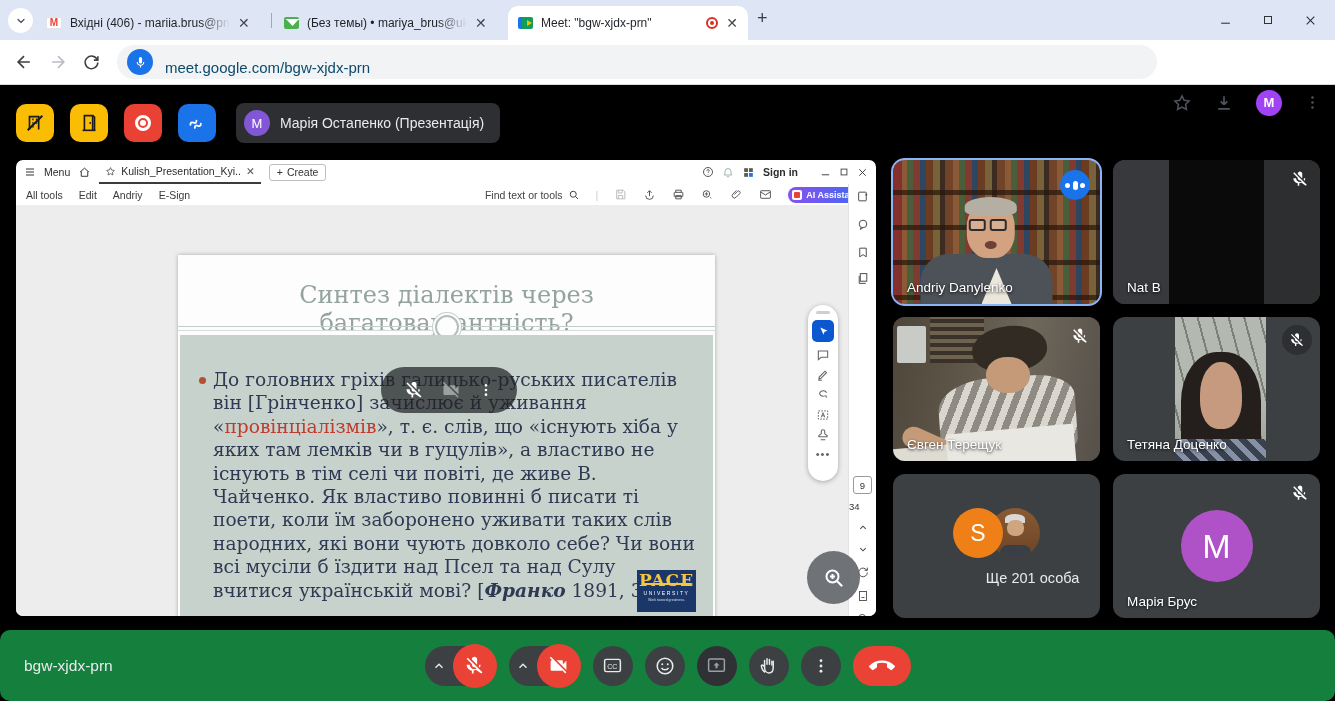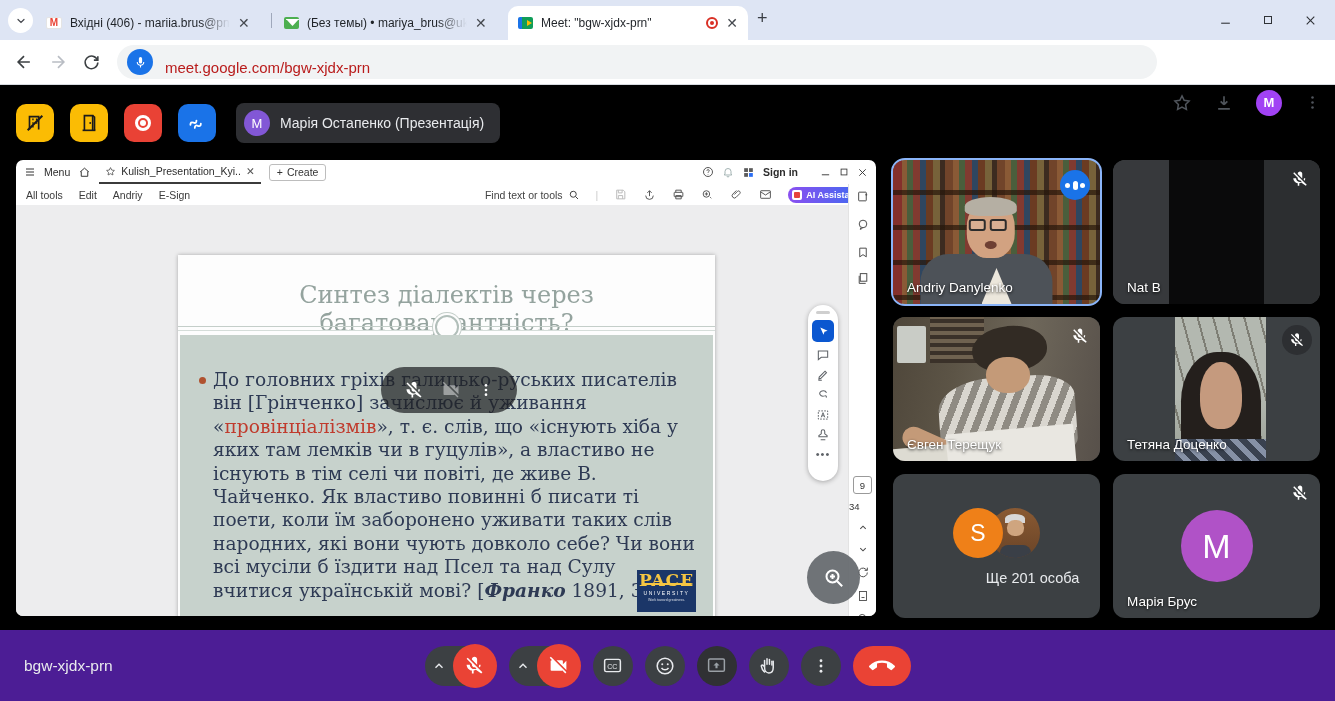--- a/index.html
+++ b/index.html
@@ -35,21 +35,21 @@
   .recdot{width:12px;height:12px;border:2px solid #d93025;border-radius:50%;display:grid;place-items:center;}
   .recdot::after{content:"";width:4px;height:4px;border-radius:50%;background:#d93025;}
 
   .addrbar{position:absolute;left:0;top:40px;width:1335px;height:45px;background:#fff;
            border-bottom:1px solid #d7dbe0;display:flex;align-items:center;}
   .navic{color:#3c4043;margin-left:14px;}
   .navic.dis{color:#b9bdc4;}
   .urlpill{margin-left:16px;width:1040px;height:34px;border-radius:17px;background:#f1f3f4;
            display:flex;align-items:center;gap:12px;padding:0 10px;}
   .micbub{width:26px;height:26px;border-radius:50%;background:#1a73e8;display:grid;place-items:center;color:#fff;}
-  .urltext{font-size:15px;color:#b91c1c;margin-top:10px;}
+  .urltext{font-size:15px;color:#0c4a6e;margin-top:10px;}
   .addr-right{position:absolute;right:14px;top:40px;height:45px;display:flex;align-items:center;gap:22px;color:#50555c;}
   .avatar-s{width:26px;height:26px;border-radius:50%;background:#a142f4;color:#fff;display:grid;
             place-items:center;font-size:13px;font-weight:bold;}
 
   
   .mbtn{position:absolute;top:104px;width:38px;height:38px;border-radius:10px;display:grid;place-items:center;}
   .mbtn.y{background:#fbbc04;color:#1b1b1b;}
   .mbtn.r{background:#e94235;}
   .mbtn.b{background:#1a73e8;color:#fff;}
   .ring{width:16px;height:16px;border:3px solid #fff;border-radius:50%;display:grid;place-items:center;}
@@ -186,21 +186,21 @@
   .p-hair{position:absolute;left:15px;top:6px;width:20px;height:9px;background:#d8d8d8;border-radius:50% 50% 0 0;}
   .p-face{position:absolute;left:17px;top:12px;width:17px;height:16px;background:#cfa57f;border-radius:45%;}
   .p-suit{position:absolute;left:10px;bottom:0px;width:31px;height:13px;background:#3a3f47;border-radius:8px 8px 0 0;}
   .more-label{position:absolute;left:0;top:96px;width:100%;text-align:center;font-size:14.5px;color:#e8eaed;z-index:3;margin-left:36px;}
 
   
   .m-av{position:absolute;left:50%;top:36px;transform:translateX(-50%);width:72px;height:72px;border-radius:50%;
         background:#b052c7;color:#fff;display:grid;place-items:center;font-size:34px;}
 
   
-  .callbar{position:absolute;left:0;top:630px;width:1335px;height:71px;background:#4c1d95;}
+  .callbar{position:absolute;left:0;top:630px;width:1335px;height:71px;background:#15803d;border-radius:10px;}
   .meetcode{position:absolute;left:24px;top:0;height:71px;display:flex;align-items:center;
             color:#e8eaed;font-size:15.5px;}
   .ctrls{position:absolute;left:50%;top:0;height:71px;transform:translateX(-50%);
          display:flex;align-items:center;gap:12px;}
   .ctl{width:40px;height:40px;border-radius:50%;background:#3c4043;display:grid;place-items:center;color:#e8eaed;}
   .ctl.dim{background:#303134;color:#9aa0a6;}
   .grp{position:relative;display:flex;align-items:center;height:44px;}
   .grp .pillbg{position:absolute;left:0;top:2px;width:64px;height:40px;border-radius:20px;background:#3c4043;}
   .chev{position:relative;width:28px;height:44px;display:grid;place-items:center;color:#e8eaed;z-index:1;}
   .bigred{position:relative;width:44px;height:44px;border-radius:50%;background:#ea4335;display:grid;

